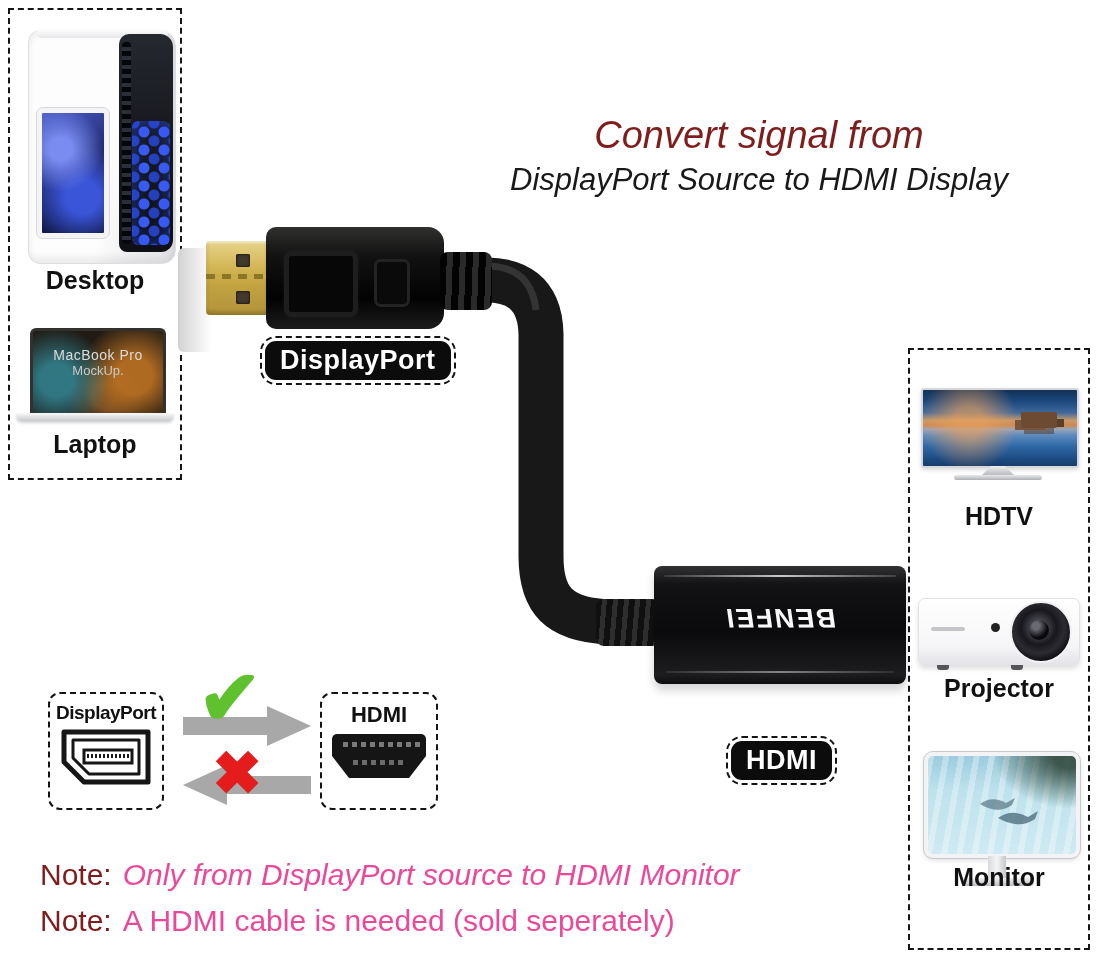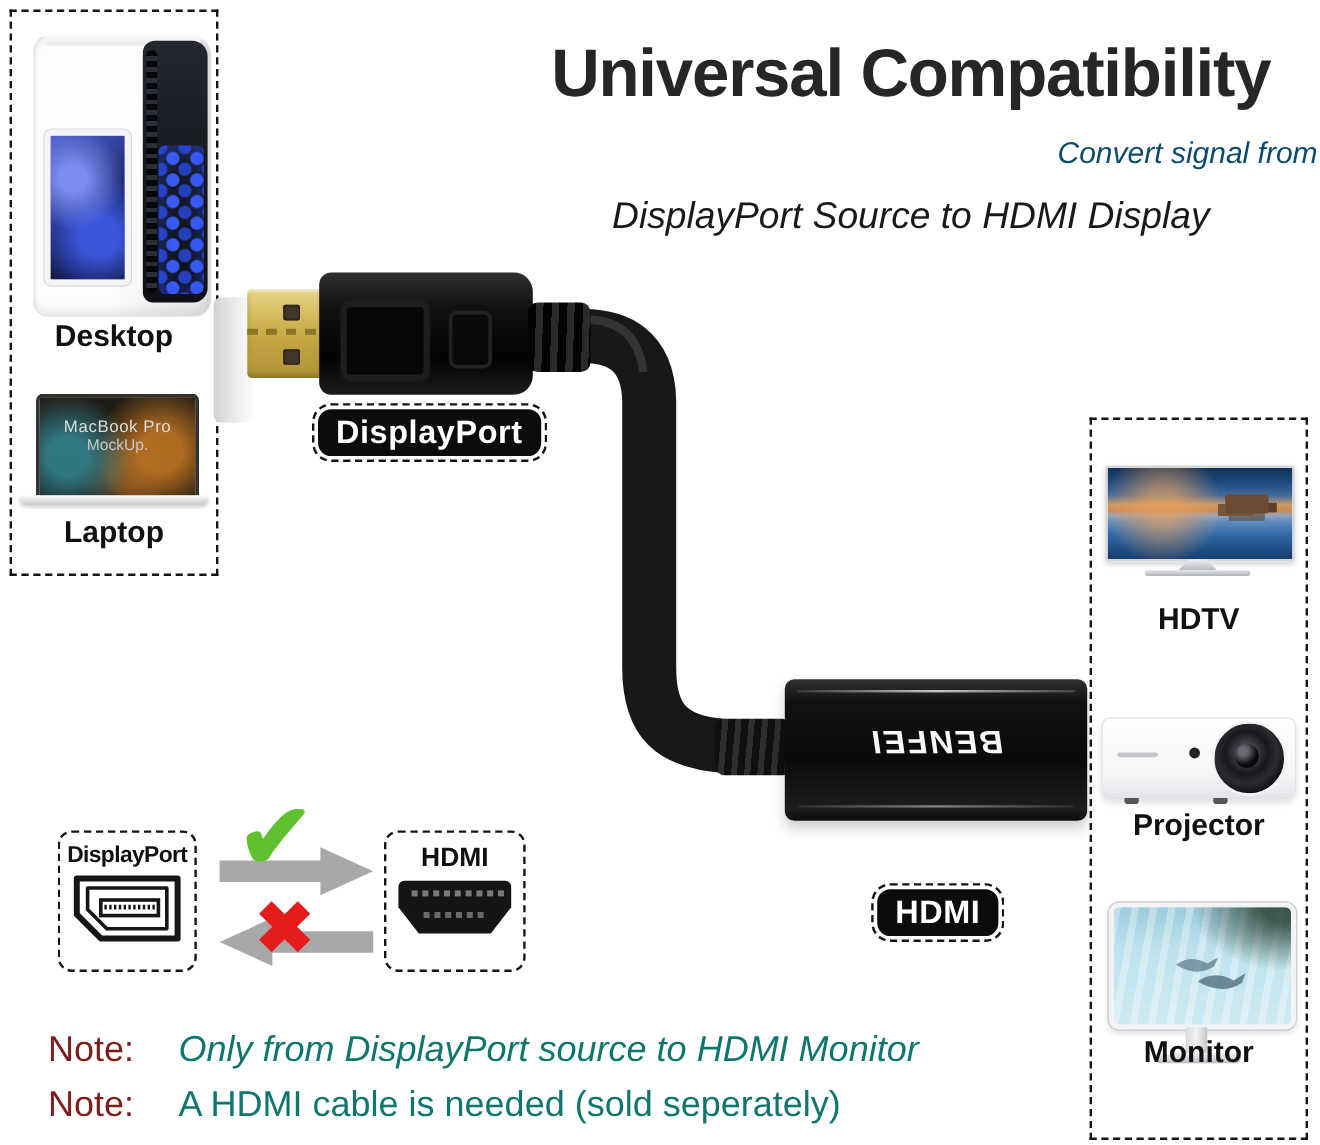--- a/index.html
+++ b/index.html
@@ -3,21 +3,21 @@
 <meta charset="utf-8">
 <style>
   html,body{margin:0;padding:0;background:#fff;}
   #stage{position:relative;width:1100px;height:954px;background:#ffffff;overflow:hidden;
          font-family:"Liberation Sans",sans-serif;color:#1f1f1f;}
   .abs{position:absolute;}
 
   
   .title{left:420px;top:28px;width:678px;text-align:center;font-size:56px;font-weight:bold;
          letter-spacing:-1px;color:#262626;}
-  .sub1{left:420px;top:114px;width:678px;text-align:right;font-size:25px;font-style:italic;color:#0c4a6e;}
+  .sub1{left:420px;top:114px;width:678px;text-align:center;font-size:38px;font-style:italic;color:#7f1d1d;}
   .sub2{left:420px;top:162px;width:678px;text-align:center;font-size:31px;font-style:italic;color:#191919;}
 
   
   .devbox{border:2px dashed #151515;background:#fff;}
   .src-box{left:8px;top:8px;width:170px;height:468px;}
   .disp-box{left:908px;top:348px;width:178px;height:598px;}
   .devlabel{width:100%;text-align:center;font-size:25px;font-weight:bold;color:#111;}
 
   
   .tower{left:18px;top:20px;width:148px;height:234px;}
@@ -141,29 +141,28 @@
   .arrow-right{left:183px;top:704px;}
   .arrow-left{left:181px;top:764px;}
   .checkmark{left:198px;top:660px;font-size:76px;line-height:1;font-weight:bold;}
   .crossmark{left:212px;top:744px;font-size:60px;line-height:1;font-weight:bold;}
 
   
   .note{left:40px;height:40px;display:flex;align-items:baseline;gap:11px;font-size:30px;white-space:nowrap;}
   .note-1{top:858px;}
   .note-2{top:904px;}
   .note-prefix{color:#7f1d1d;}
-  .note-text{color:#0f766e;margin-left:26px;}
+  .note-text{color:#ec4899;}
   .note-1 .note-text{font-style:italic;}
 </style>
 </head>
 <body>
 
 <div id="stage">
 
-  <div class="abs title">Universal Compatibility</div>
   <div class="abs sub1">Convert signal from</div>
   <div class="abs sub2">DisplayPort Source to HDMI Display</div>
 
   <div class="abs devbox src-box">
     <div class="abs tower">
       <div class="tower-body"></div>
       <div class="tower-cap"></div>
       <div class="tower-window"></div>
       <div class="tower-front">
         <div class="tower-vents"></div>

